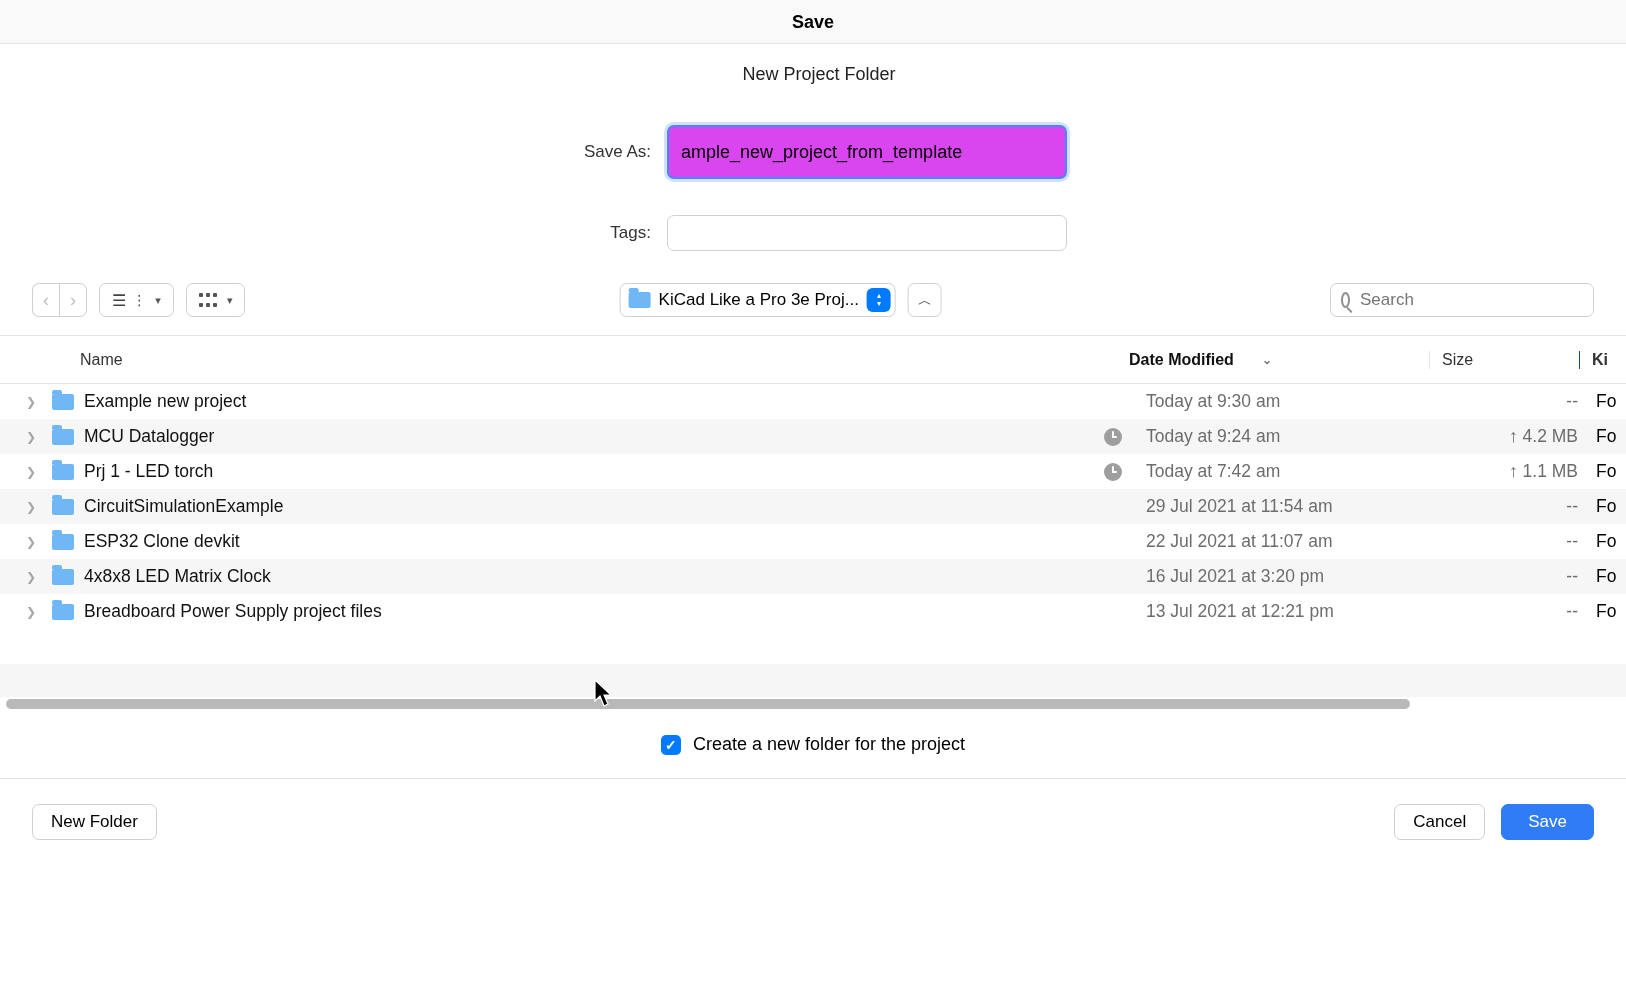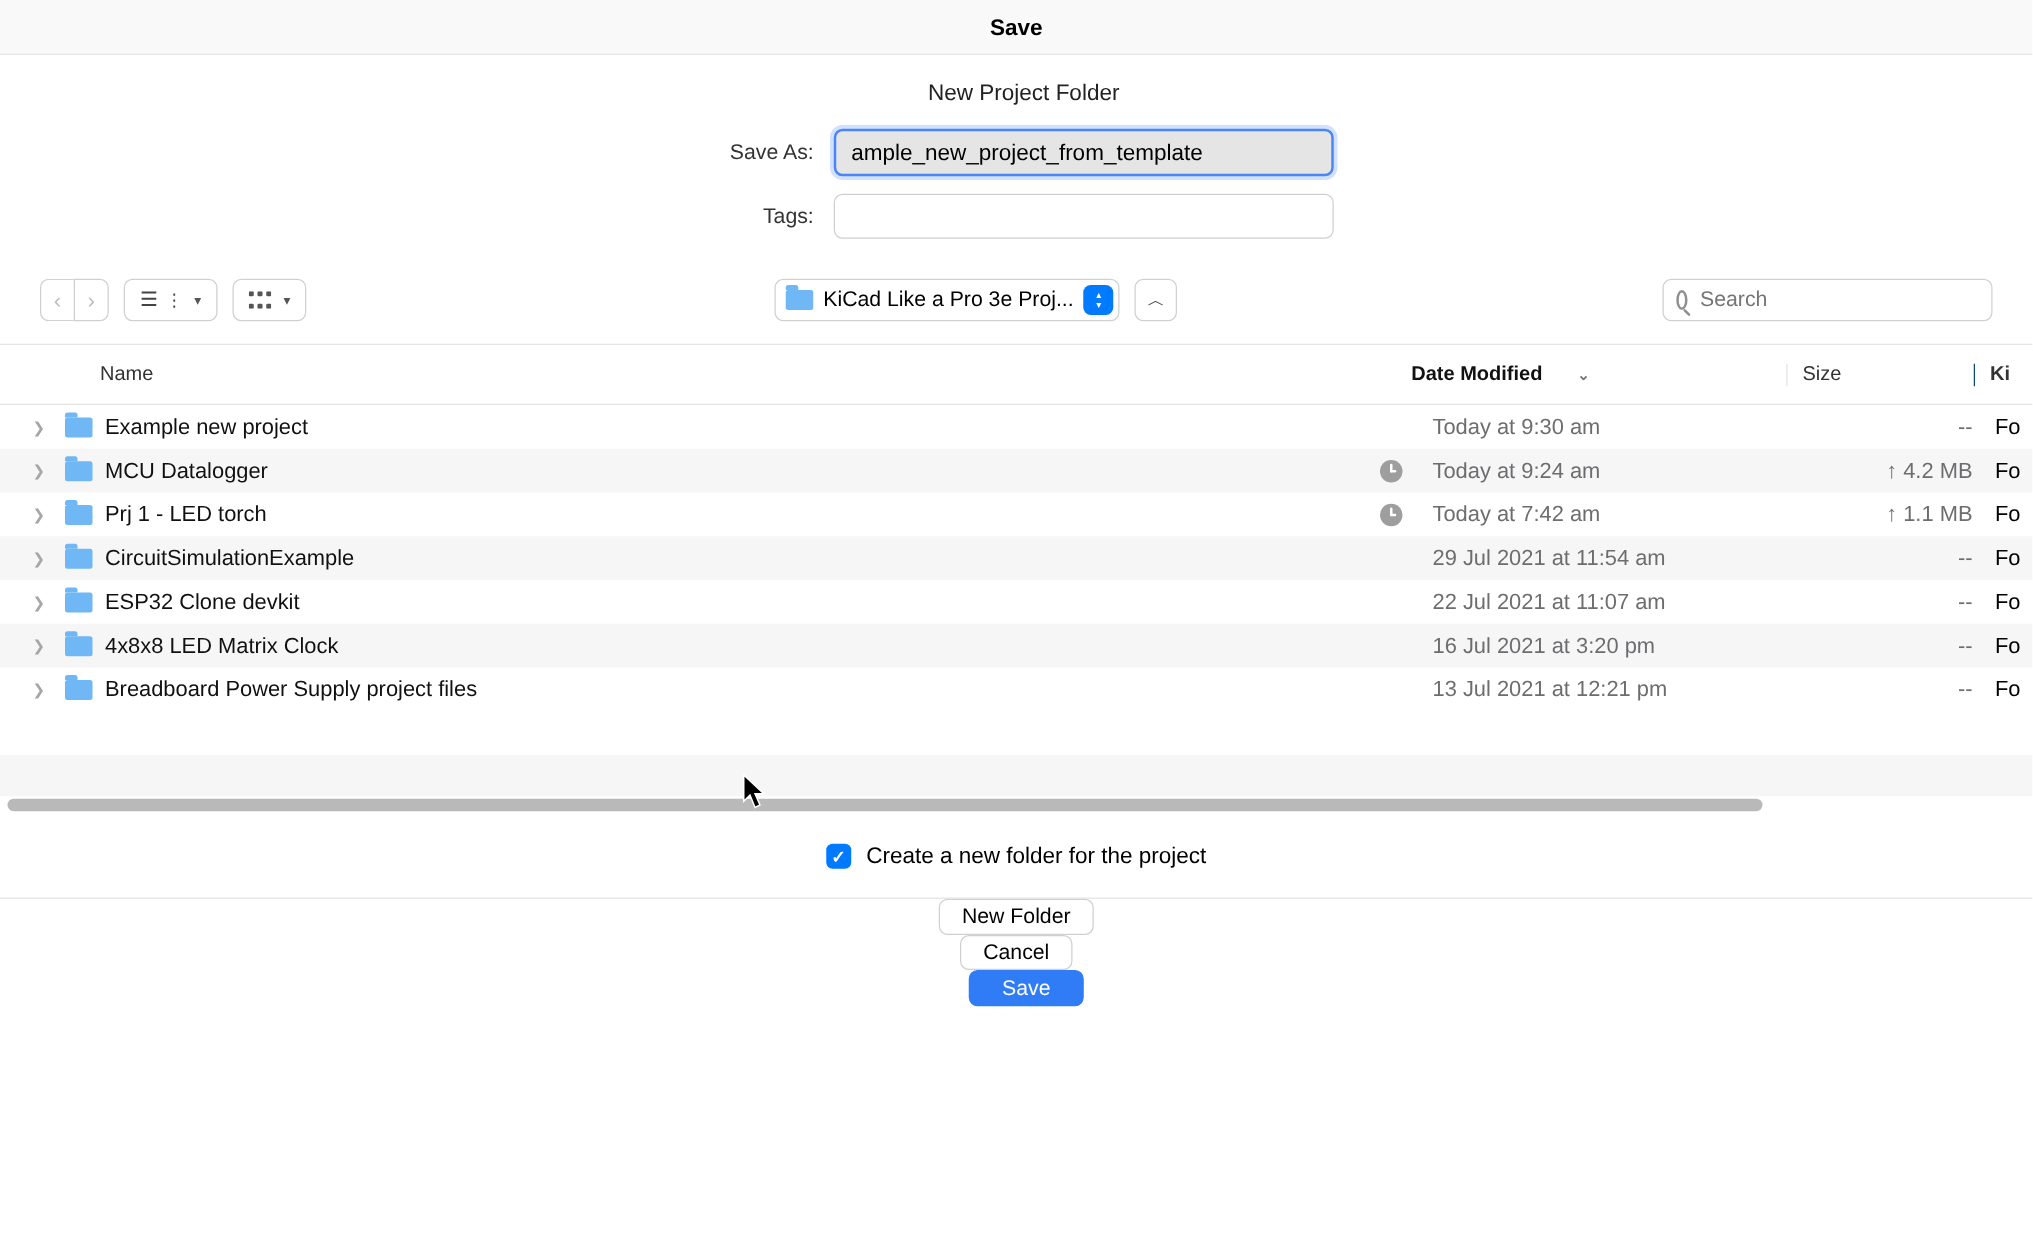--- a/index.html
+++ b/index.html
@@ -31,35 +31,36 @@
   }
   .subtitle {
     font-size: 18px;
     color: #222;
     margin-bottom: 4px;
   }
   .row {
     display: flex;
     align-items: center;
     gap: 16px;
+    margin-top: 22px;
   }
   .label {
     width: 80px;
     text-align: right;
     font-size: 17px;
     color: #333;
   }
   .text-input {
     width: 400px;
-    height: 38px;
+    height: 54px;
     border: 1px solid #d0d0d0;
     border-radius: 7px;
     font-size: 18px;
     padding: 0 12px;
-    background: #e5e5e5;
+    background: #d946ef;
     outline: none;
   }
   .text-input.focused {
     border: 2px solid #4a86f7;
     box-shadow: 0 0 0 3px rgba(74,134,247,0.25);
   }
   .tags-input {
     width: 400px;
     height: 36px;
     border: 1px solid #d0d0d0;
@@ -244,21 +245,20 @@
     left: 594px;
     top: -32px;
     pointer-events: none;
   }
   
   .footer {
     height: 86px;
     display:flex;
     align-items:center;
     padding: 0 32px;
-    flex-direction: column;
   }
   .btn-pill {
     height: 36px;
     border: 1px solid #d0d0d0;
     border-radius: 7px;
     background: #fff;
     padding: 0 18px;
     font-size: 17px;
     display:inline-flex; align-items:center;
     cursor: default;

